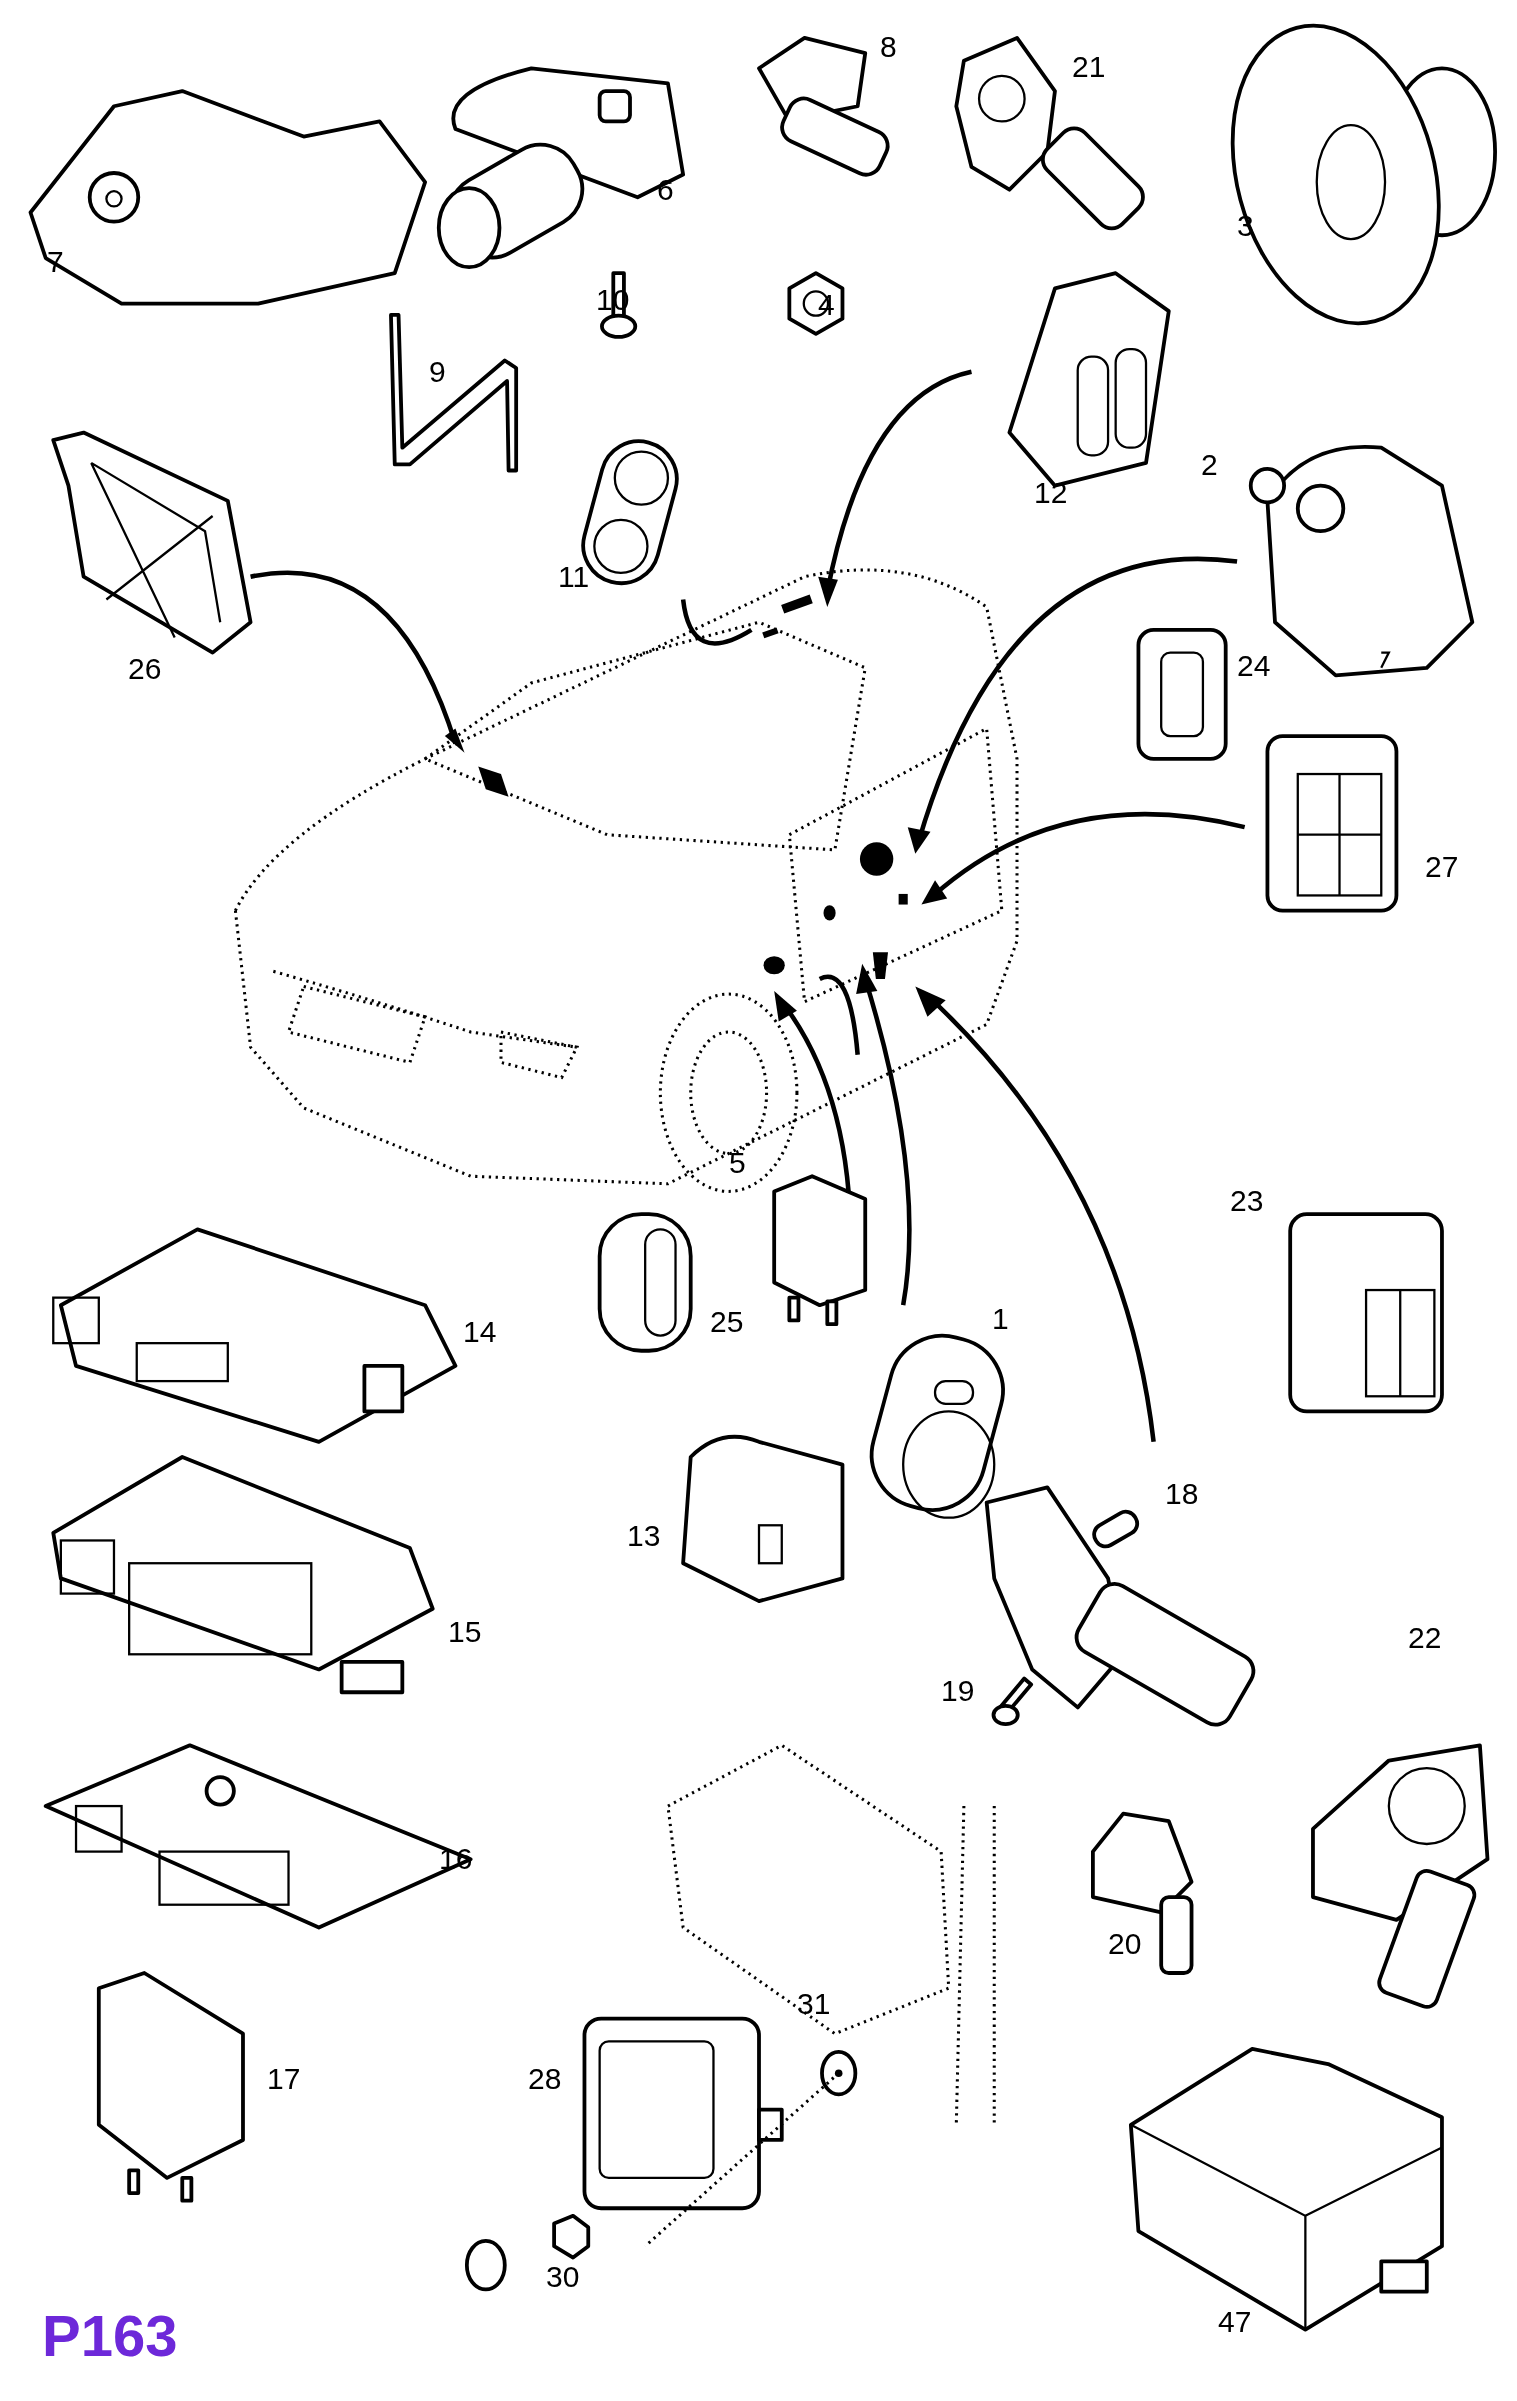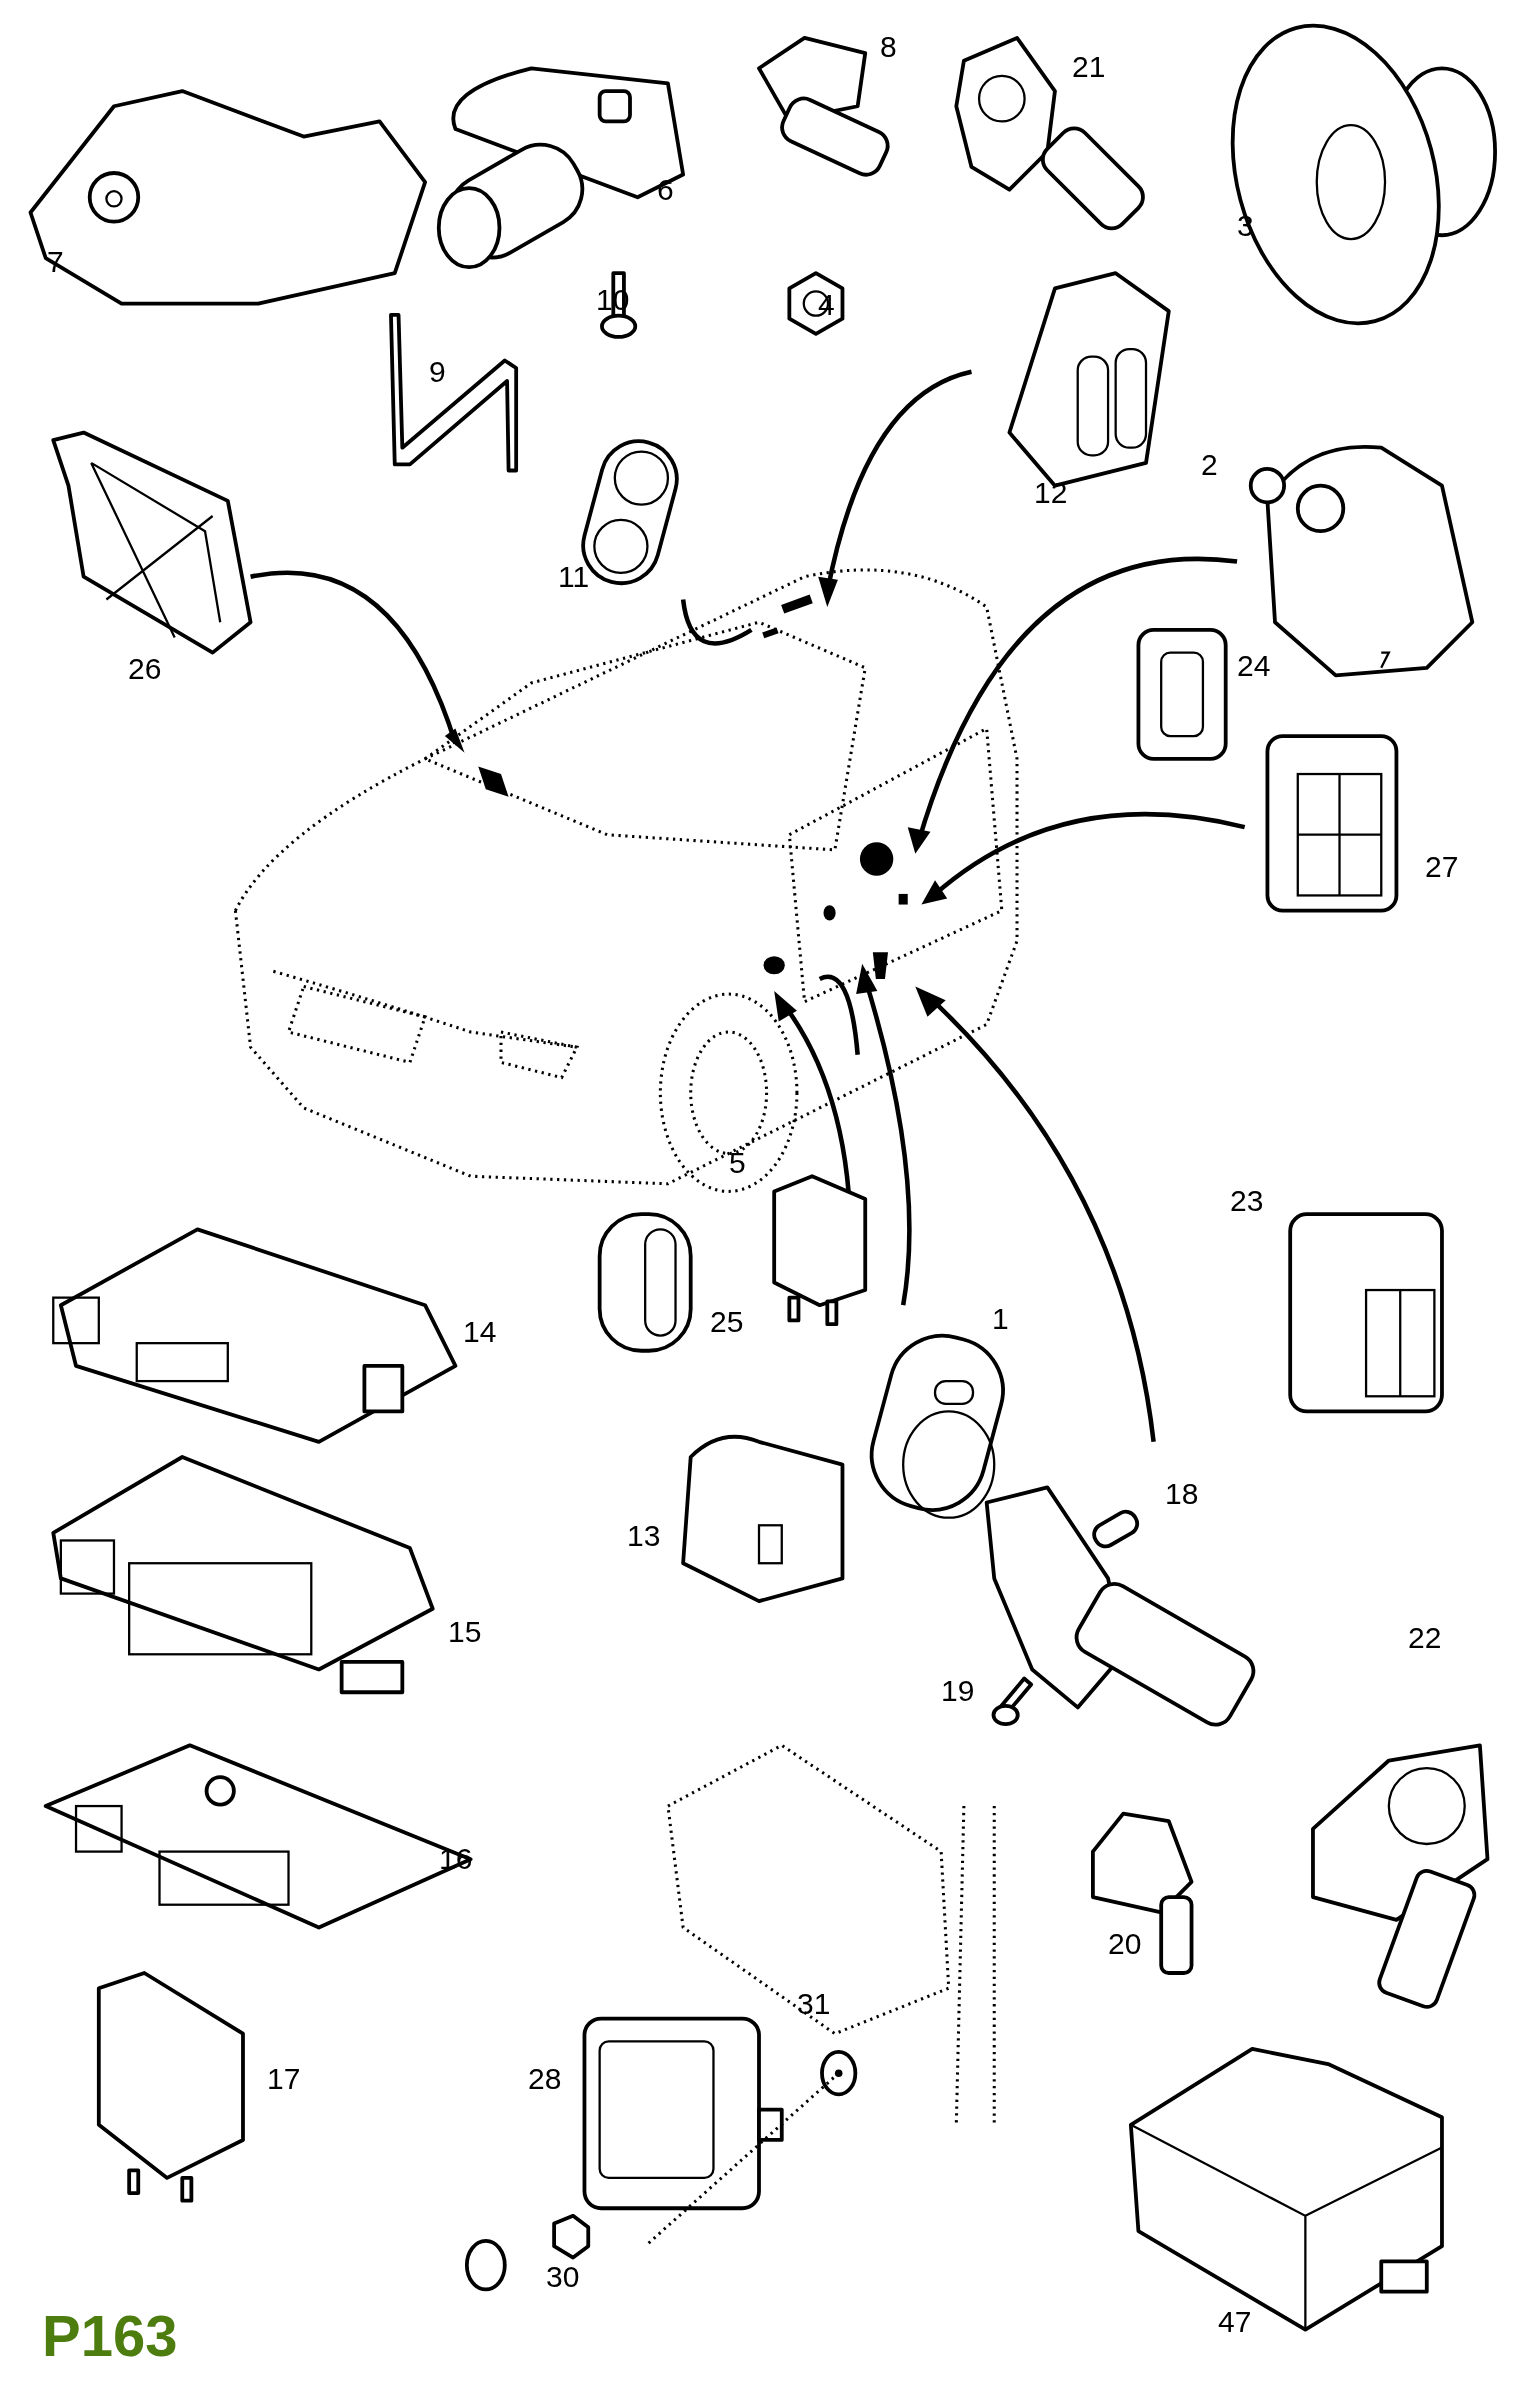--- a/index.html
+++ b/index.html
@@ -1,19 +1,19 @@
 <!DOCTYPE html>
 <html style="font-size:12px"><head>
 <meta charset="utf-8">
 <style>
   html, body { margin: 0; padding: 0; background: #ffffff; }
   body { width: 1518px; height: 2401px; position: relative; overflow: hidden; font-family: "Liberation Sans", sans-serif; }
   #canvas { position: absolute; left: 0; top: 0; width: 1518px; height: 2401px; }
   .lbl { position: absolute; font-family: "Liberation Sans", sans-serif; font-size: 30px; color: #000; line-height: 1; }
-  .code { position: absolute; left: 42px; top: 2307px; font-family: "Liberation Sans", sans-serif; font-weight: bold; font-size: 58px; color: #4d7c0f; line-height: 1; }
+  .code { position: absolute; left: 42px; top: 2307px; font-family: "Liberation Sans", sans-serif; font-weight: bold; font-size: 58px; color: #6d28d9; line-height: 1; }
   svg .part { fill: #fff; stroke: #000; stroke-width: 5; stroke-linejoin: round; }
   svg .thin { fill: none; stroke: #000; stroke-width: 3; }
   svg .dot { fill: none; stroke: #000; stroke-width: 4; stroke-dasharray: 3 6; }
   svg .arrow { fill: none; stroke: #000; stroke-width: 6; }
   svg .ah { fill: #000; }
   svg .blk { fill: #000; }
 </style>
 </head>
 <body>
 

